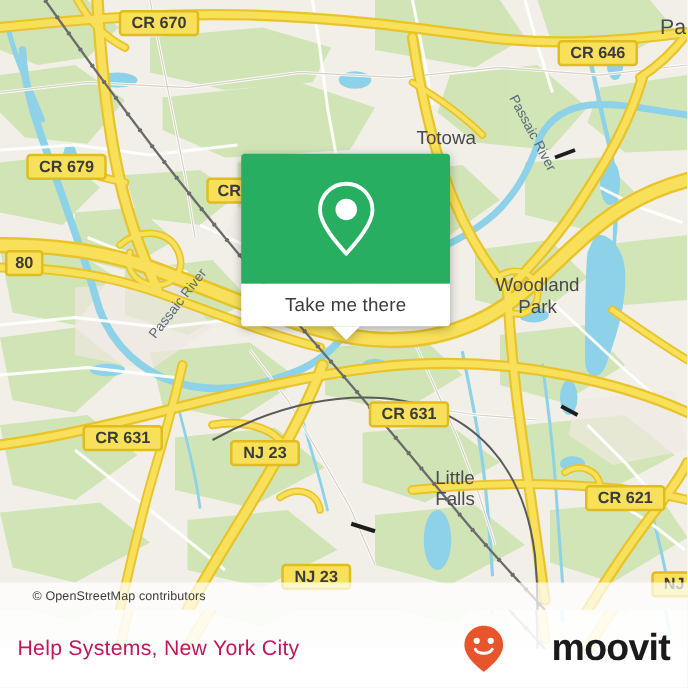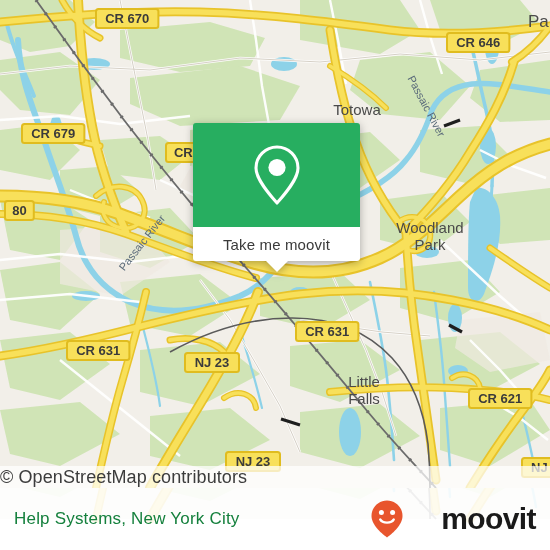--- a/index.html
+++ b/index.html
@@ -35,23 +35,23 @@
     left: 0;
     bottom: 0;
     width: 550px;
     height: 22px;
     background: rgba(255,255,255,0.72);
     display: flex;
     align-items: center;
     z-index: 40;
   }
   #osm-attr span {
-    font-size: 18px;
+    font-size: 10px;
     color: #3c3c3c;
-    padding-left: 0;
+    padding-left: 26px;
     letter-spacing: 0.1px;
     text-align: right;
   }
 
   
   #callout {
     position: absolute;
     left: 193px;
     top: 123px;
     width: 167px;
@@ -110,21 +110,21 @@
     position: absolute;
     left: 0; top: -488px;
     width: 550px;
     height: 550px;
     opacity: 0.10;
     pointer-events: none;
   }
   #footer-title {
     position: relative;
     font-size: 17px;
-    color: #15803d;
+    color: #be185d;
     letter-spacing: 0.2px;
     z-index: 2;
   }
   #brand {
     position: relative;
     display: flex;
     align-items: center;
     z-index: 2;
     gap: 36px;
   }
@@ -409,21 +409,21 @@
   </div>
 
   <div id="callout">
     <div id="callout-top">
       <svg width="54" height="66" viewBox="0 0 54 66">
         <path d="M27 5 C15.4 5 6 14.4 6 26 C6 37.5 20 53 27 61 C34 53 48 37.5 48 26 C48 14.4 38.6 5 27 5 Z" fill="none" stroke="#ffffff" stroke-width="3.1" stroke-linejoin="round"></path>
         <circle cx="27" cy="25.5" r="8.6" fill="#ffffff"></circle>
       </svg>
     </div>
     <div id="callout-bottom">
-      <span id="callout-label">Take me moovit</span>
+      <span id="callout-label">Take me there</span>
       <div id="callout-tail"></div>
     </div>
   </div>
 
   <div id="footer">
     <svg id="footer-watermark" width="550" height="550" viewBox="0 0 550 488">
       <use href="#mapscene"></use>
     </svg>
 
     <div id="footer-title">Help Systems, New York City</div>

